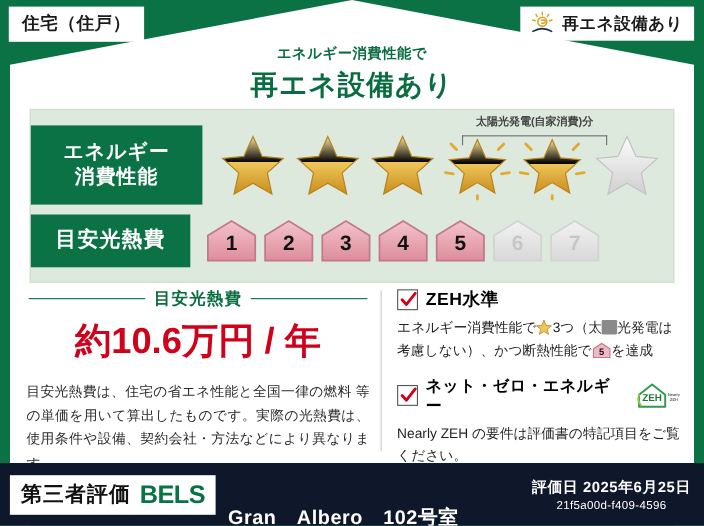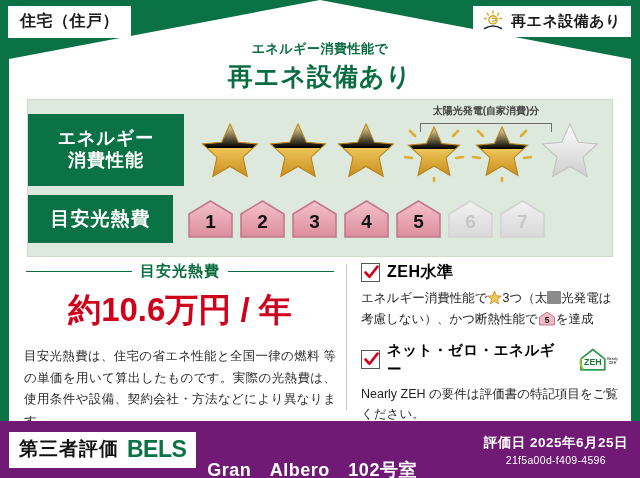--- a/index.html
+++ b/index.html
@@ -180,21 +180,21 @@
   }
   .redact {
     display:inline-block; width:14px; height:13px;
     background:#8a8a8a; vertical-align:-2px; border-radius:1px;
   }
   .zeh-logo { display:inline-block; width:42px; height:26px; vertical-align:-8px; margin-left:3px; }
 
   
   .bottom-bar {
     position: absolute; left: 0; right: 0; bottom: 0; height: 57px;
-    background: #701a75; z-index: 6;
+    background: #0f172a; z-index: 6;
     display: flex; align-items: center; justify-content: space-between;
   }
   .bels-tag {
     background: #ffffff; margin-left: 9px;
     padding: 4px 10px 5px 10px;
     display: flex; align-items: center; gap: 8px;
   }
   .bels-jp { font-size: 19px; font-weight: bold; color: #111; letter-spacing: 1px; }
   .bels-en { font-size: 23px; font-weight: bold; color: #0a7244; letter-spacing: -0.5px; }
   .prop-name {

